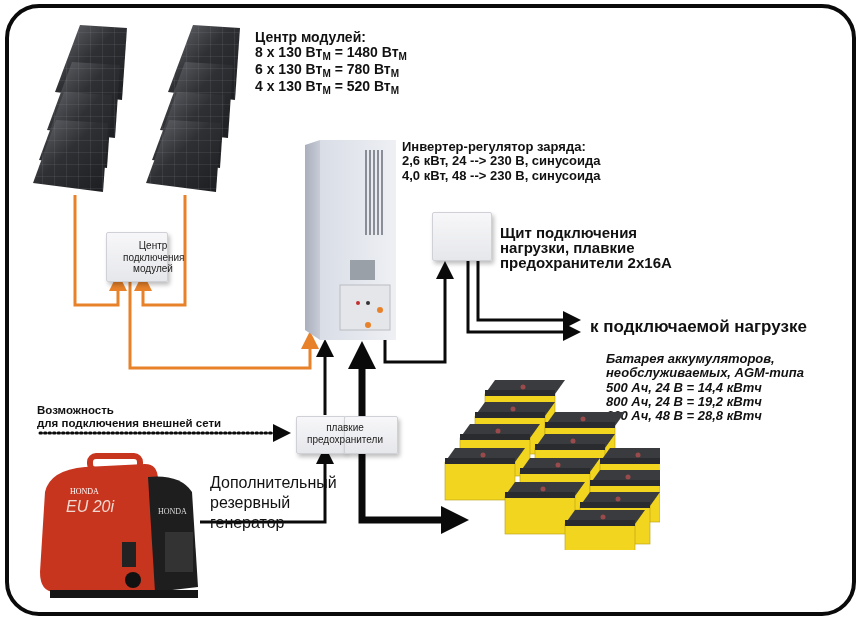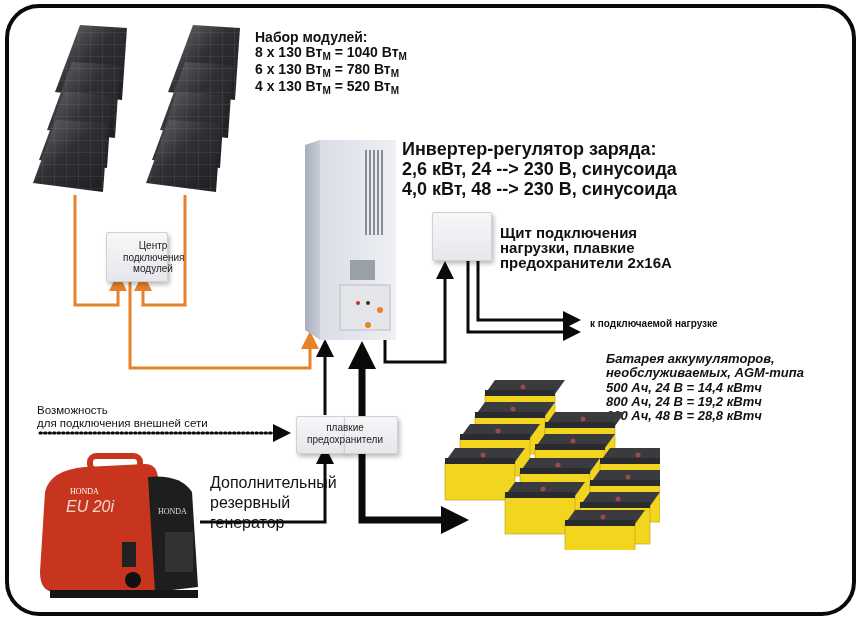--- a/index.html
+++ b/index.html
@@ -99,22 +99,22 @@
         <polygon points="147,72 195,75 190,148 122,140" fill="url(#grid)"></polygon>
       </g>
     <g>
         <polygon points="139,100 191,103 186,172 116,163" fill="url(#pg)"></polygon>
         <polygon points="139,100 191,103 186,172 116,163" fill="url(#grid)"></polygon>
       </g>
   </g>
 </svg>
 
 <div class="lbl" style="left:255px;top:30px;font-size:14px;">
-  <span class="line">Набор модулей:</span>
-  <span class="line"><span>8 x 130 Вт</span><sub>М</sub> <span>= 1040 Вт</span><sub>М</sub></span>
+  <span class="line">Центр модулей:</span>
+  <span class="line"><span>8 x 130 Вт</span><sub>М</sub> <span>= 1480 Вт</span><sub>М</sub></span>
   <span class="line"><span>6 x 130 Вт</span><sub>М</sub> <span>= 780 Вт</span><sub>М</sub></span>
   <span class="line"><span>4 x 130 Вт</span><sub>М</sub> <span>= 520 Вт</span><sub>М</sub></span>
 </div>
 
 <div class="box" style="left:106px;top:232px;width:60px;height:48px;"></div>
 <div class="box-text" style="left:106px;top:240px;width:60px;padding-left:17px;">
   <span style="display:block">Центр</span>
   <span style="display:block">подключения</span>
   <span style="display:block">модулей</span>
 </div>
@@ -140,34 +140,34 @@
       <line x1="82" y1="15" x2="82" y2="100"></line>
   </g>
   <rect x="50" y="125" width="25" height="20" fill="#9aa0a8"></rect>
   <rect x="40" y="150" width="50" height="45" fill="#e4e6ea" stroke="#b9bcc2"></rect>
   <circle cx="80" cy="175" r="3" fill="#e8822a"></circle>
   <circle cx="68" cy="190" r="3" fill="#e8822a"></circle>
   <circle cx="58" cy="168" r="2" fill="#c03030"></circle>
   <circle cx="68" cy="168" r="2" fill="#333"></circle>
 </svg>
 
-<div class="lbl" style="left:402px;top:140px;font-size:18px;">
+<div class="lbl" style="left:402px;top:140px;font-size:13px;">
   <span class="line">Инвертер-регулятор заряда:</span>
   <span class="line">2,6 кВт, 24 --&gt; 230 В, синусоида</span>
   <span class="line">4,0 кВт, 48 --&gt; 230 В, синусоида</span>
 </div>
 
 <div class="box" style="left:432px;top:212px;width:58px;height:47px;"></div>
 <div class="lbl" style="left:500px;top:225px;font-size:15px;line-height:1;">
   <span class="line">Щит подключения</span>
   <span class="line">нагрузки, плавкие</span>
   <span class="line">предохранители 2х16А</span>
 </div>
 
-<div class="lbl" style="left:590px;top:318px;font-size:10px;">к подключаемой нагрузке</div>
+<div class="lbl" style="left:590px;top:318px;font-size:17px;">к подключаемой нагрузке</div>
 
 <div class="lbl" style="left:606px;top:352px;font-size:13px;font-style:italic;">
   <span class="line">Батарея аккумуляторов,</span>
   <span class="line">необслуживаемых, AGM-типа</span>
   <span class="line">500 Ач, 24 В  = 14,4 кВтч</span>
   <span class="line">800 Ач, 24 В  = 19,2 кВтч</span>
   <span class="line">600 Ач, 48 В  = 28,8 кВтч</span>
 </div>
 
 <svg id="batts" style="position:absolute;left:440px;top:370px" width="220" height="180" viewBox="0 0 220 180">
@@ -238,21 +238,21 @@
       <circle cx="178" cy="129" r="2.5" fill="#9a4a4a"></circle>
     </g>
     <g>
       <rect x="125" y="154" width="70" height="38" fill="#f2d51e" stroke="#b89e10" stroke-width="0.6"></rect>
       <polygon points="125,154 135,140 205,140 195,154" fill="#3a3b3e"></polygon>
       <rect x="125" y="150" width="70" height="6" fill="#2a2b2e"></rect>
       <circle cx="163" cy="147" r="2.5" fill="#9a4a4a"></circle>
     </g>
   </svg>
 
-<div class="lbl small" style="left:37px;top:404px;font-size:11.5px;color:#111;">
+<div class="lbl small" style="left:37px;top:404px;font-size:11.5px;color:#111;font-weight:bold;">
   <span class="line">Возможность</span>
   <span class="line">для подключения внешней сети</span>
 </div>
 
 <div class="box" style="left:296px;top:416px;width:48px;height:36px;"></div>
 <div class="box" style="left:344px;top:416px;width:52px;height:36px;"></div>
 <div class="box-text" style="left:290px;top:422px;width:110px;">
   <span style="display:block">плавкие</span>
   <span style="display:block">предохранители</span>
 </div>

